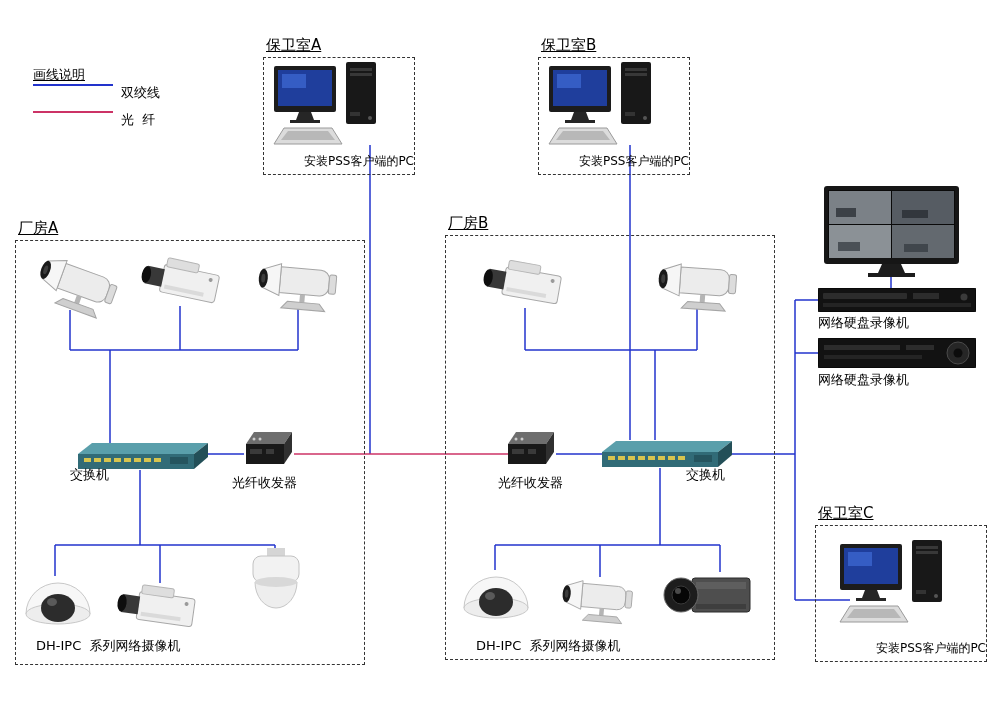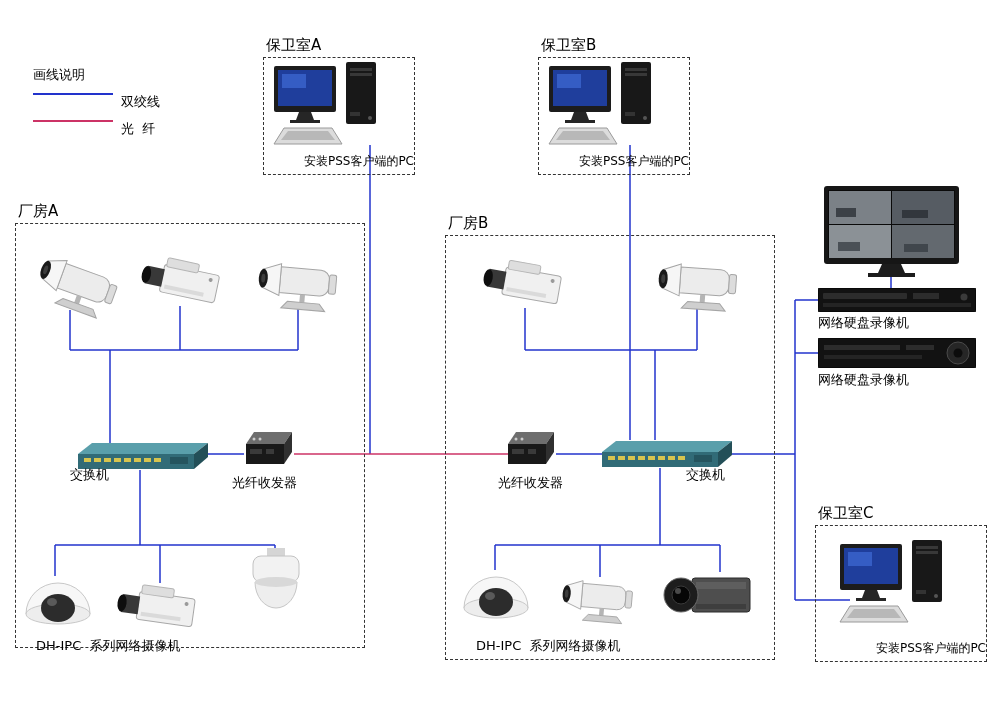--- a/index.html
+++ b/index.html
@@ -3,27 +3,27 @@
 <meta charset="utf-8">
 <style>
   *{margin:0;padding:0;box-sizing:border-box}
   :root{--wire-blue:#2233cc;--wire-red:#cc3366}
   body{background:#fff;font-family:"DejaVu Sans","Liberation Sans",sans-serif;color:#000}
   .canvas{position:relative;width:1000px;height:706px;background:#fff;overflow:hidden}
   .wires{position:absolute;left:0;top:0;pointer-events:none}
   .blue-wires polyline{stroke:var(--wire-blue);stroke-width:1.5;fill:none}
   .red-wires polyline{stroke:var(--wire-red);stroke-width:1.5;fill:none}
   .area-box{position:absolute;border:1.5px dashed #333}
-  .area-title{position:absolute;top:-22px;left:2px;font-size:15px;white-space:nowrap}
+  .area-title{position:absolute;top:-22px;left:2px;font-size:15px;text-decoration:underline;white-space:nowrap}
   .caption{position:absolute;bottom:4px;left:0;right:0;text-align:right;font-size:12px;white-space:pre}
   .dev{position:absolute}
   .dev-label{position:absolute;font-size:13px;white-space:pre}
   .center{}
   .legend{position:absolute;left:33px;top:66px;font-size:13px}
-  .legend-title{margin-bottom:9px}
+  .legend-title{text-decoration:underline;}
   .legend-row{display:flex;align-items:flex-start;margin-bottom:9px}
   .legend-row span.lbl{white-space:pre}
   .line-sample{display:inline-block;width:80px;height:2px;margin-right:8px}
   .line-sample.blue{background:var(--wire-blue)}
   .line-sample.red{background:var(--wire-red)}
 </style>
 </head>
 <body>
 
 <div class="canvas">
@@ -208,21 +208,21 @@
     </svg>
   <svg class="dev" style="left:818px;top:288px" width="158" height="24">
       <use href="#sym-nvr1"></use>
     </svg>
   <div class="dev-label center" style="left:818px;top:314px;width:158px">网络硬盘录像机</div>
   <svg class="dev" style="left:818px;top:338px" width="158" height="30">
       <use href="#sym-nvr2"></use>
     </svg>
   <div class="dev-label center" style="left:818px;top:371px;width:158px">网络硬盘录像机</div>
 
-  <div class="area-box" style="left:15px;top:223px;width:350px;height:425px">
+  <div class="area-box" style="left:15px;top:240px;width:350px;height:425px">
     <div class="area-title">厂房A</div>
   </div>
   <svg class="dev" style="left:26px;top:254px;transform:rotate(20deg)" width="100" height="58">
       <use href="#sym-bullet"></use>
     </svg>
   <svg class="dev" style="left:136px;top:252px;transform:rotate(12deg)" width="92" height="56">
       <use href="#sym-boxcam"></use>
     </svg>
   <svg class="dev" style="left:246px;top:254px;transform:rotate(5deg)" width="100" height="58">
       <use href="#sym-bullet"></use>

